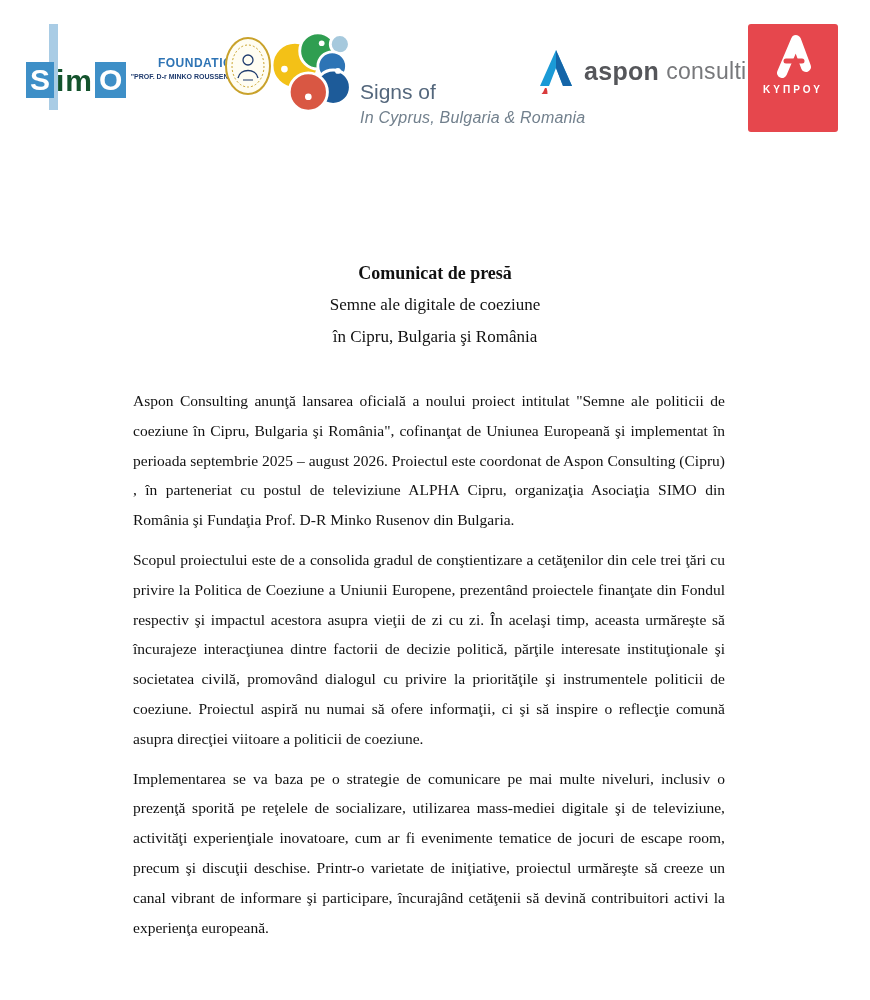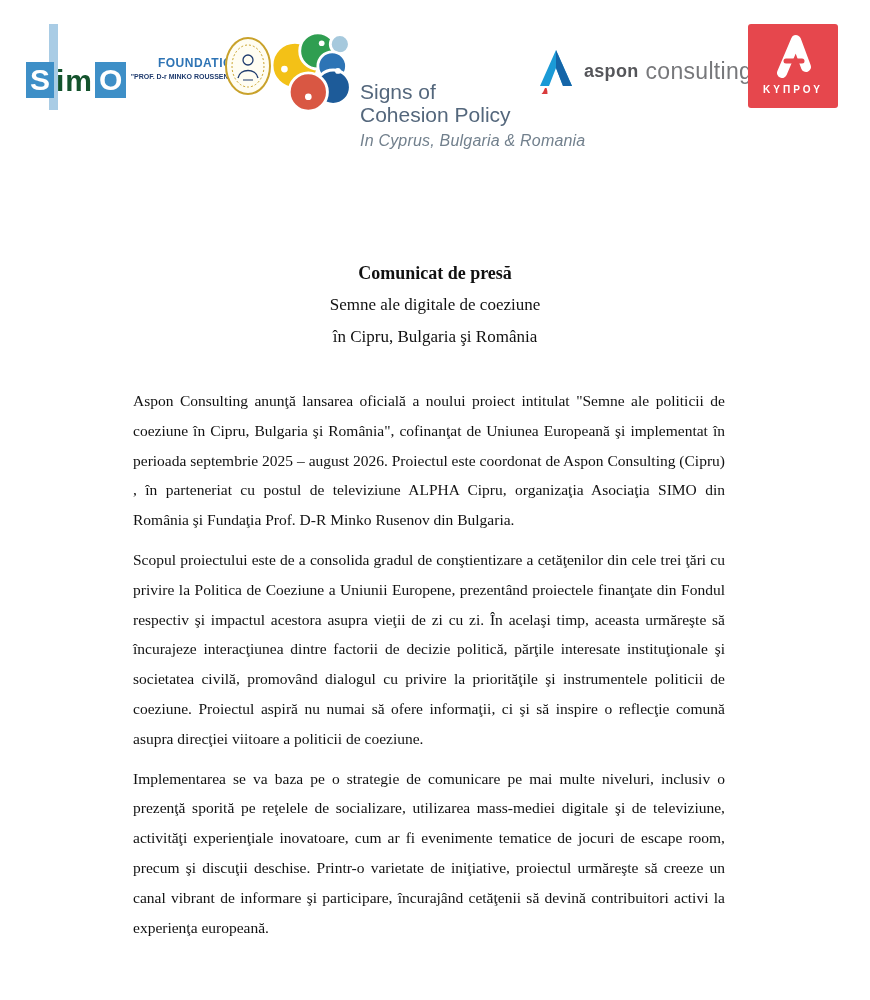--- a/index.html
+++ b/index.html
@@ -27,25 +27,25 @@
   
   .cohesion-mark{position:absolute;left:272px;top:26px;}
   .cohesion-text{position:absolute;left:360px;top:36px;font-family:"Liberation Sans",sans-serif;margin-top:44px;}
   .cohesion-text .big{font-size:21px;line-height:23px;color:#54677c;}
   .cohesion-text .tag{font-size:16px;color:#72808d;margin-top:6px;letter-spacing:.2px;font-style:italic;}
 
   
   .aspon{position:absolute;left:538px;top:48px;display:flex;align-items:center;
          font-family:"Liberation Sans",sans-serif;}
   .aspon svg{margin-right:10px;}
-  .aspon .nm{font-size:18px;font-weight:bold;color:#55565a;letter-spacing:.3px;}
+  .aspon .nm{font-size:25px;font-weight:bold;color:#55565a;letter-spacing:.3px;}
   .aspon .cs{font-size:23px;color:#77787b;margin-left:7px;letter-spacing:.3px;}
 
   
-  .alpha{position:absolute;left:748px;top:24px;width:90px;height:84px;background:#e6474d;
+  .alpha{position:absolute;left:748px;top:24px;width:90px;height:108px;background:#e6474d;
          border-radius:3px;text-align:center;font-family:"Liberation Sans",sans-serif;}
   .alpha svg{margin-top:8px;}
   .alpha .cap{color:#fff;font-size:10px;font-weight:bold;letter-spacing:3px;margin-top:2px;}
 
   
   .title-block{position:absolute;left:133px;top:257px;width:604px;text-align:center;
                font-size:17px;line-height:32px;}
   .title-block .t1{font-weight:bold;font-size:18px;}
   .content{position:absolute;left:133px;top:386px;width:604px;}
   .content p{margin:0 12px 10px 0;font-size:15.5px;line-height:29.8px;text-align:justify;}
@@ -91,21 +91,20 @@
         <circle cx="38" cy="68" r="20" fill="#d95743" stroke="#fff" stroke-width="3"></circle>
         <circle cx="13" cy="44" r="3.5" fill="#fff"></circle>
         <circle cx="38" cy="73" r="3.5" fill="#fff"></circle>
         <circle cx="69" cy="46" r="3" fill="#fff"></circle>
         <circle cx="52" cy="17" r="3" fill="#fff"></circle>
       </svg>
     </div>
 
     <div class="cohesion-text">
       <div class="big">Signs of</div>
-      <div class="big">Cohesion Policy</div>
       <div class="tag">In Cyprus, Bulgaria &amp; Romania</div>
     </div>
 
     <div class="aspon">
       <svg width="36" height="46" viewBox="0 0 36 46">
         <path d="M18 2 L34 38 L25 38 L18 20 L11 38 L2 38 Z" fill="#1b9ad6"></path>
         <path d="M18 2 L34 38 L25 38 L18 20 Z" fill="#1565a8"></path>
         <path d="M7 40 Q5.5 44 3.5 46 L9.5 46 Q9.5 42.5 8.5 40 Z" fill="#d93a3c"></path>
       </svg>
       <span class="nm">aspon</span>

